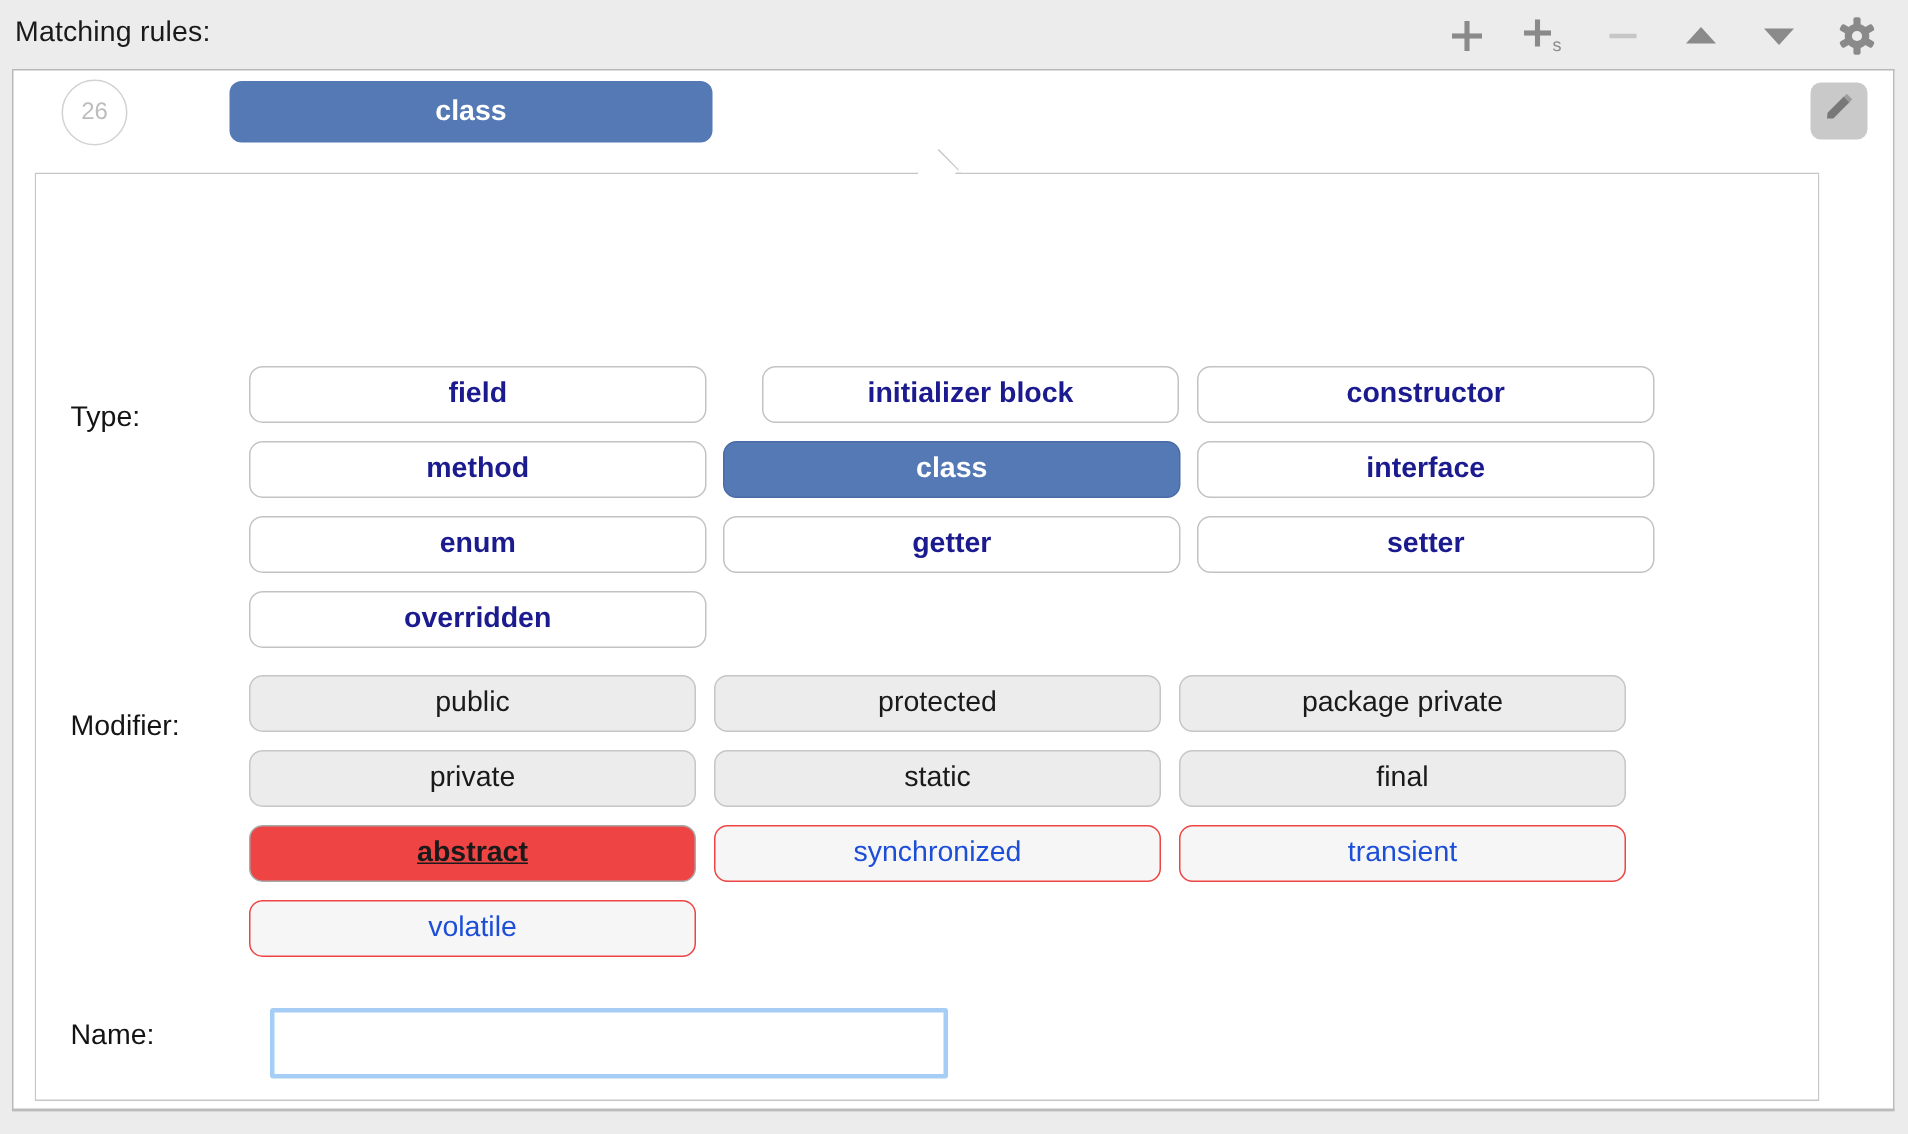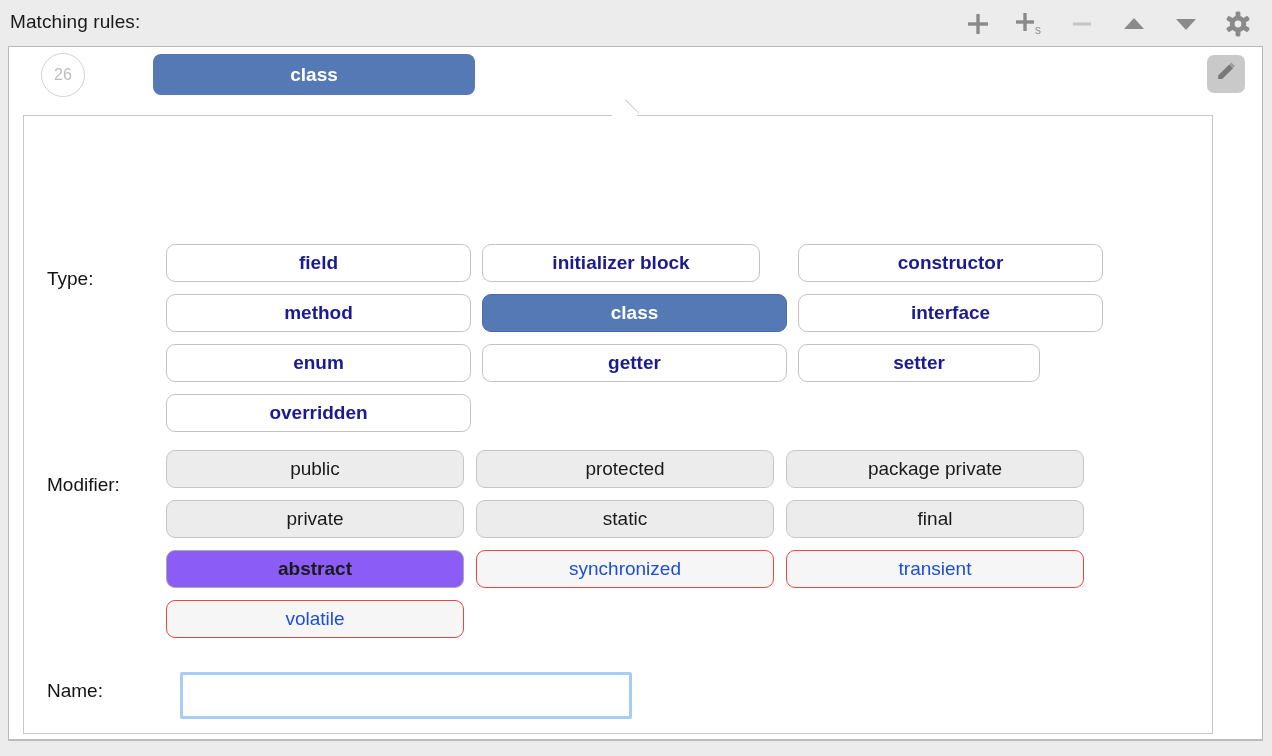--- a/index.html
+++ b/index.html
@@ -127,23 +127,24 @@
     color: #ffffff;
   }
 
   
   .mod-btn {
     background: #ececec;
     border: 1px solid #c6c6c6;
     color: #1a1a1a;
   }
   .mod-btn.strong {
-    background: #8b5cf6;
+    background: #ef4444;
     border: 1px solid #a9a9a9;
     font-weight: bold;
+    text-decoration: underline;
   }
   .mod-btn.disabled {
     background: #f6f6f6;
     border: 1px solid #ef4444;
     color: #1d4ed8;
   }
 
   
   #name-field {
     position: absolute; left: 156px; top: 556px;
@@ -244,30 +245,30 @@
       </span>
     </div>
   </div>
 
   <div id="detail-panel">
     <div id="detail-notch"></div>
 
     <div class="row-label" style="left:23px; top:152px;">Type:</div>
 
     <div class="pill type-btn" style="left:142px; top:128px; width:305px;">field</div>
-    <div class="pill type-btn" style="left:458px; top:128px; width:278px;">initializer block</div>
+    <div class="pill type-btn" style="left:484px; top:128px; width:278px;">initializer block</div>
     <div class="pill type-btn" style="left:774px; top:128px; width:305px;">constructor</div>
 
     <div class="pill type-btn" style="left:142px; top:178px; width:305px;">method</div>
     <div class="pill type-btn selected" style="left:458px; top:178px; width:305px;">class</div>
     <div class="pill type-btn" style="left:142px; top:228px; width:305px;">enum</div>
 
     <div class="pill type-btn" style="left:774px; top:178px; width:305px;">interface</div>
     <div class="pill type-btn" style="left:458px; top:228px; width:305px;">getter</div>
-    <div class="pill type-btn" style="left:774px; top:228px; width:242px;">setter</div>
+    <div class="pill type-btn" style="left:774px; top:228px; width:305px;">setter</div>
 
     <div class="pill type-btn" style="left:142px; top:278px; width:305px;">overridden</div>
 
     <div class="row-label" style="left:23px; top:358px;">Modifier:</div>
 
     <div class="pill mod-btn" style="left:142px; top:334px; width:298px;">public</div>
     <div class="pill mod-btn" style="left:452px; top:334px; width:298px;">protected</div>
     <div class="pill mod-btn" style="left:762px; top:334px; width:298px;">package private</div>
 
     <div class="pill mod-btn" style="left:142px; top:384px; width:298px;">private</div>

